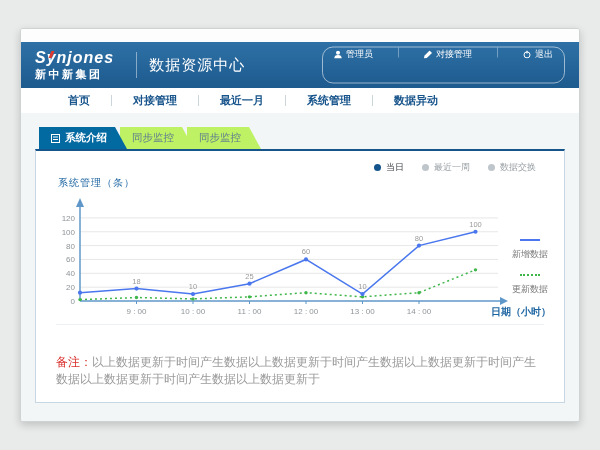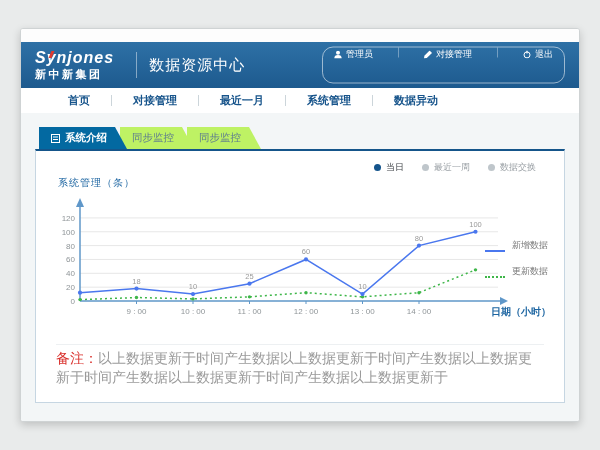--- a/index.html
+++ b/index.html
@@ -52,26 +52,26 @@
     height:254px; position:relative;
   }
   .radios { position:absolute; top:10px; right:28px; display:flex; gap:18px; align-items:center; }
   .radio { display:flex; align-items:center; gap:5px; font-size:9px; color:#9aa0a5; cursor:pointer; }
   .radio .dot { width:7px; height:7px; border-radius:50%; background:#bfc6cb; }
   .radio.selected { color:#3a3f43; }
   .radio.selected .dot { background:#14548c; }
   .ylabel { position:absolute; left:22px; top:25px; font-size:10px; color:#1e66a2; letter-spacing:1px; }
   #chart-svg { position:absolute; left:12px; top:44px; }
   .legend { position:absolute; right:16px; top:88px; display:flex; flex-direction:column; gap:13px; }
-  .legend-item { display:flex; align-items:flex-end; gap:7px; font-size:9px; color:#777; cursor:pointer; }
+  .legend-item { display:flex; align-items:center; gap:7px; font-size:9px; color:#777; cursor:pointer;flex-direction:column; }
   .swatch { width:20px; height:0; border-top:2px solid #ccc; }
   .note {
     position:absolute; left:20px; right:20px; bottom:14px;
-    border-top:1px solid #edf0f2; padding-top:4px;
-    font-size:14px; color:#9a9a9a; line-height:1.4;
+    border-top:1px solid #edf0f2; padding-top:29px;
+    font-size:12px; color:#9a9a9a; line-height:1.4;
   }
   .note-prefix { color:#d9302c; }
 </style>
 </head>
 <body>
 
 <div class="card">
   <div class="top-strip"></div>
 
   <div class="appbar">

